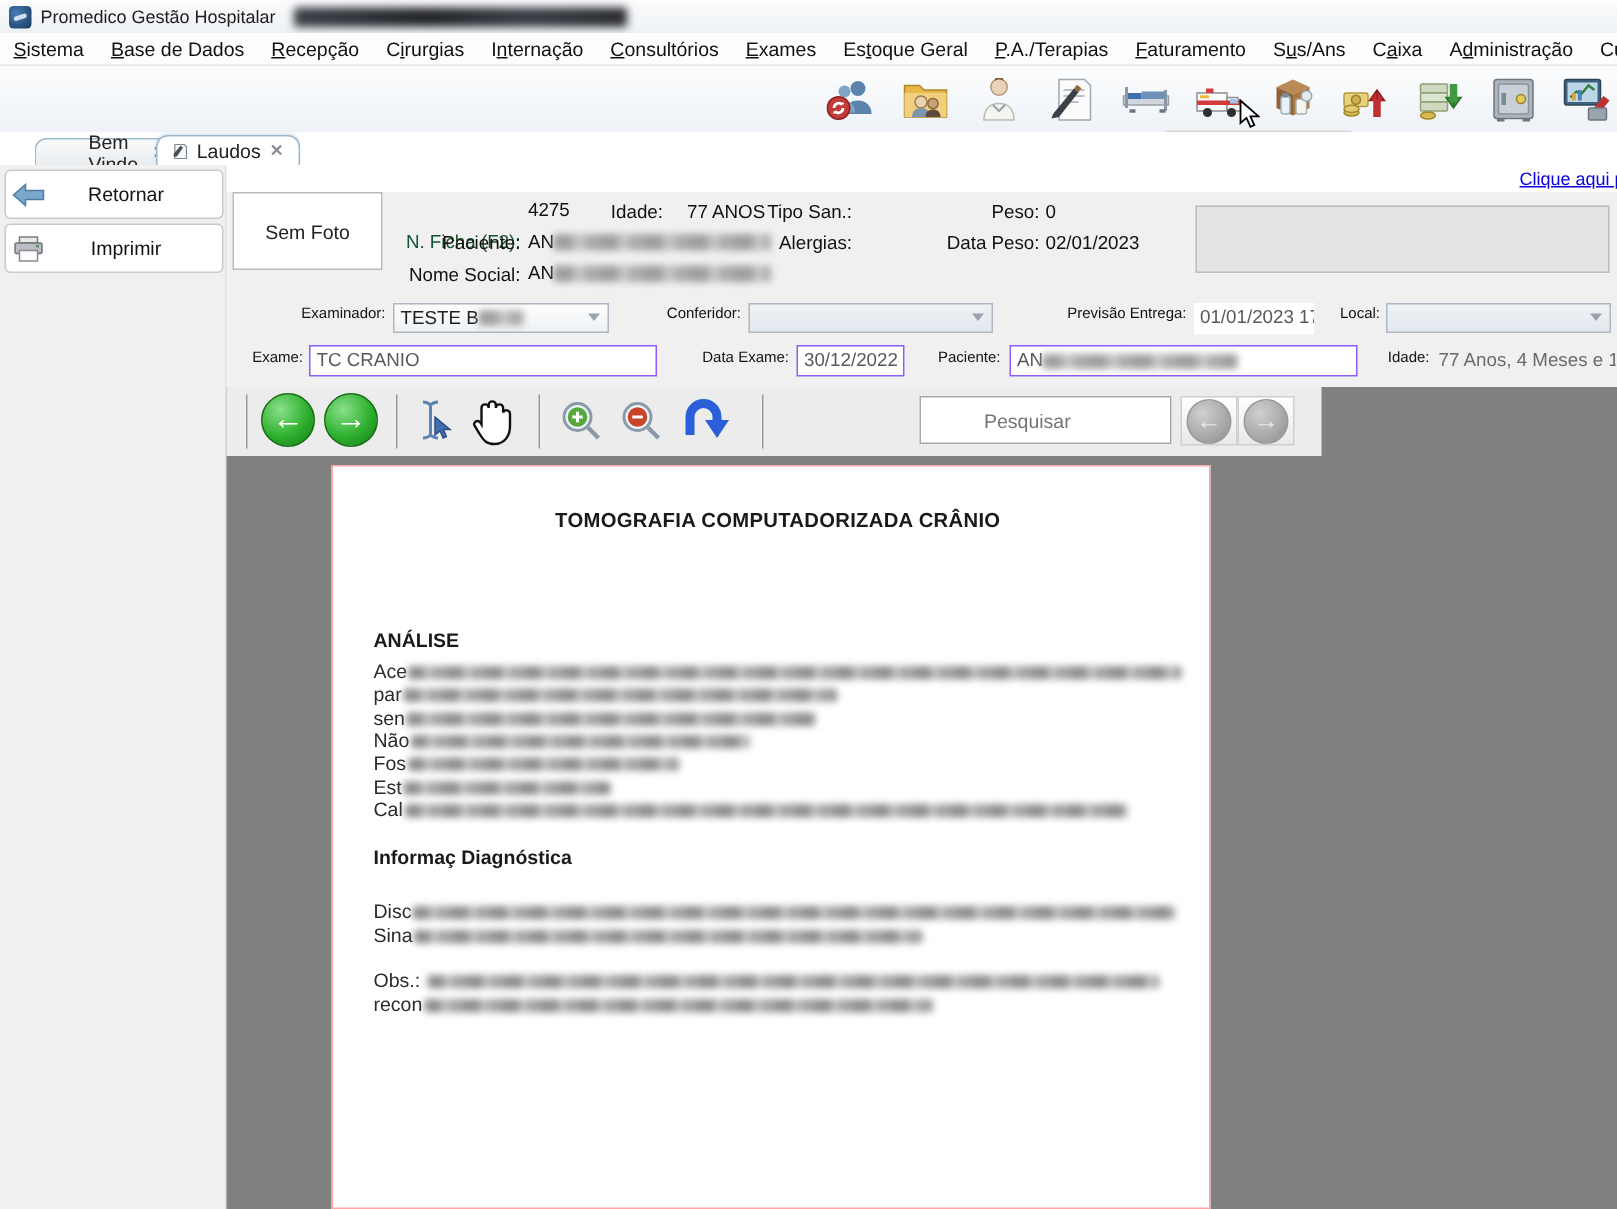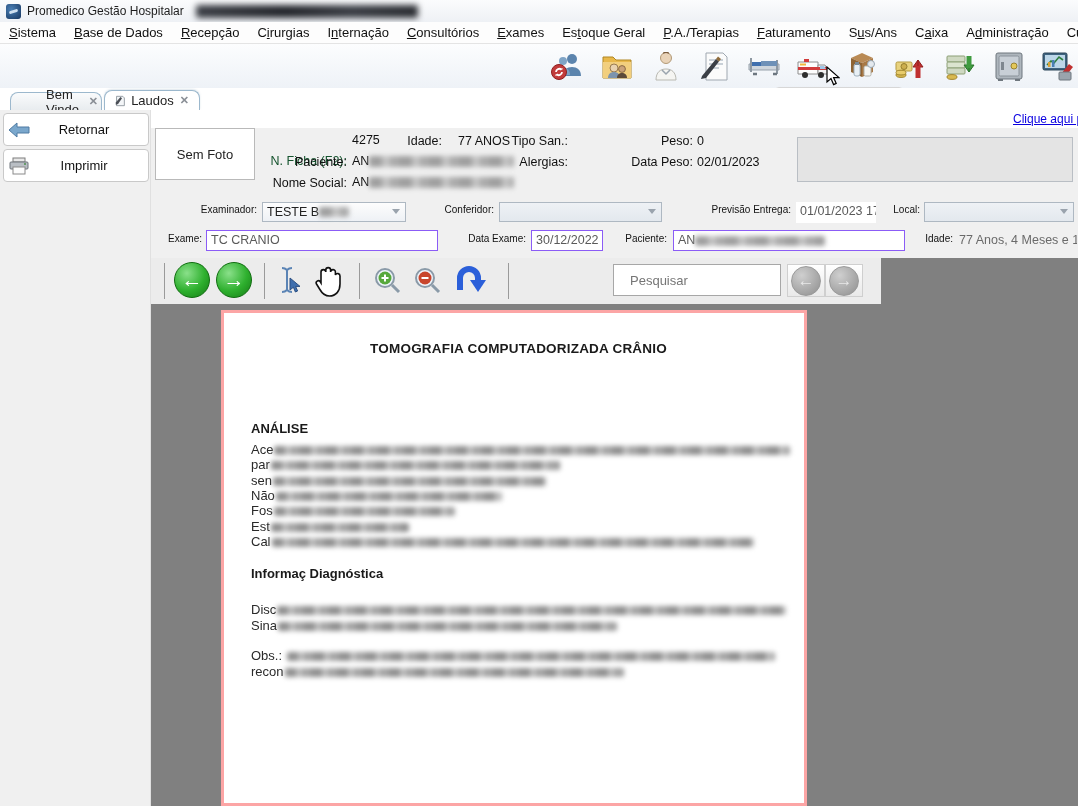--- a/index.html
+++ b/index.html
@@ -34,21 +34,21 @@
 
   .tooltip-box { position:absolute; left:775px; top:87px; width:128px; height:17px;
     background:#fefefe; border:1px solid #d7d7d7; border-radius:4px; box-shadow:0 1px 2px rgba(0,0,0,.08); }
   .cursor { position:absolute; left:826px; top:66px; width:14px; height:22px; z-index:60; }
 
   
   .tabstrip { position:absolute; left:0; top:88px; width:1078px; height:22px; background:#ffffff; }
   .tab { position:absolute; top:2px; height:20px; display:flex; align-items:center; gap:6px;
     padding:0 10px; font-size:13px; color:#222;
     border:1px solid #9cb8cd; border-bottom:none; border-radius:8px 8px 0 0; }
-  .tab.inactive { left:10px; width:92px; background:linear-gradient(#fafbfc,#e8ecef); top:4px; height:18px;padding-left:35px; }
+  .tab.inactive { left:23px; width:92px; background:linear-gradient(#fafbfc,#e8ecef); top:4px; height:18px;padding-left:35px; }
   .tab.active { left:104px; width:96px; background:#fff; box-shadow:0 -1px 2px rgba(120,150,180,.25);align-items:center; }
   .tab .close { color:#8a8f96; font-size:11px; font-weight:bold; cursor:default; }
   .tab-doc-icon { width:13px; height:14px; }
 
   
   .left-panel { position:absolute; left:0; top:110px; width:151px; height:696px;
     background:#f0f0f0; border-right:1px solid #e0e0e0; }
   .side-btn { position:absolute; left:3px; width:146px; height:33px; background:#fff;
     border:1px solid #c9c9c9; border-radius:4px; display:flex; align-items:center;
     font-size:13px; color:#111; cursor:default; }
@@ -94,30 +94,30 @@
   .green-circle { width:36px; height:36px; border-radius:50%;
     background:radial-gradient(circle at 35% 30%, #8ae08a, #2eb02e 55%, #157a15);
     border:1px solid #0f6c0f; color:#fff; display:flex; align-items:center; justify-content:center; }
   .green-circle span { font-size:21px; font-weight:bold; line-height:1; transform:translateY(-1px); }
   .gray-circle { width:30px; height:30px; border-radius:50%;
     background:radial-gradient(circle at 35% 30%, #cfcfcf, #a8a8a8 60%, #8e8e8e);
     border:1px solid #9a9a9a; color:#e8e8e8; display:flex; align-items:center; justify-content:center; }
   .gray-circle span { font-size:17px; font-weight:bold; }
   .search-wrap { position:absolute; left:462px; top:6px; width:168px; height:32px; background:#fff;
     border:1px solid #a7a7a7; display:flex; align-items:center; }
-  .search-input { flex:1; border:none; outline:none; font-size:13px; color:#1d4ed8; padding:0 16px;
-    font-family:"Liberation Sans", sans-serif; background:transparent; }
+  .search-input { flex:1; border:none; outline:none; font-size:13px; color:#1d4ed8; padding:0 4px;
+    font-family:"Liberation Sans", sans-serif; background:transparent;margin-left:38px; }
   .search-btn { width:30px; height:30px; display:flex; align-items:center; justify-content:center;
     border-left:1px solid #e0e0e0; background:linear-gradient(#fefefe,#eef0f3); cursor:pointer; }
   .result-nav { position:absolute; left:636px; top:6px; display:flex; }
   .result-btn { width:38px; height:33px; background:linear-gradient(#ffffff,#e9e9e9);
     border:1px solid #cfcfcf; display:flex; align-items:center; justify-content:center; }
 
   .page { position:absolute; left:70px; top:52px; width:586px; height:496px; background:#fff;
-    border:3px solid #fca5a5; overflow:hidden; }
+    border:1px solid #fca5a5; overflow:hidden; }
   .doc { padding:28px 18px 0 27px; font-size:13px; color:#1a1a1a; line-height:1.2; }
   .doc-title { text-align:center; font-weight:bold; font-size:13.5px; margin-bottom:64px; letter-spacing:.2px; }
   .doc-par { margin-bottom:18px; }
   .doc-h { font-weight:bold; margin-bottom:5px; }
   .doc-line { height:15.4px; white-space:nowrap; }
   .doc-line .prefix { color:#2a2a2a; }
   .doc-line .redact { height:9px; margin-left:1px;
     background:repeating-linear-gradient(90deg,#8f8f8f 0 11px,#bdbdbd 11px 17px,#a3a3a3 17px 26px);
     filter:blur(2.4px); }
   .doc-gap { height:16px; }

